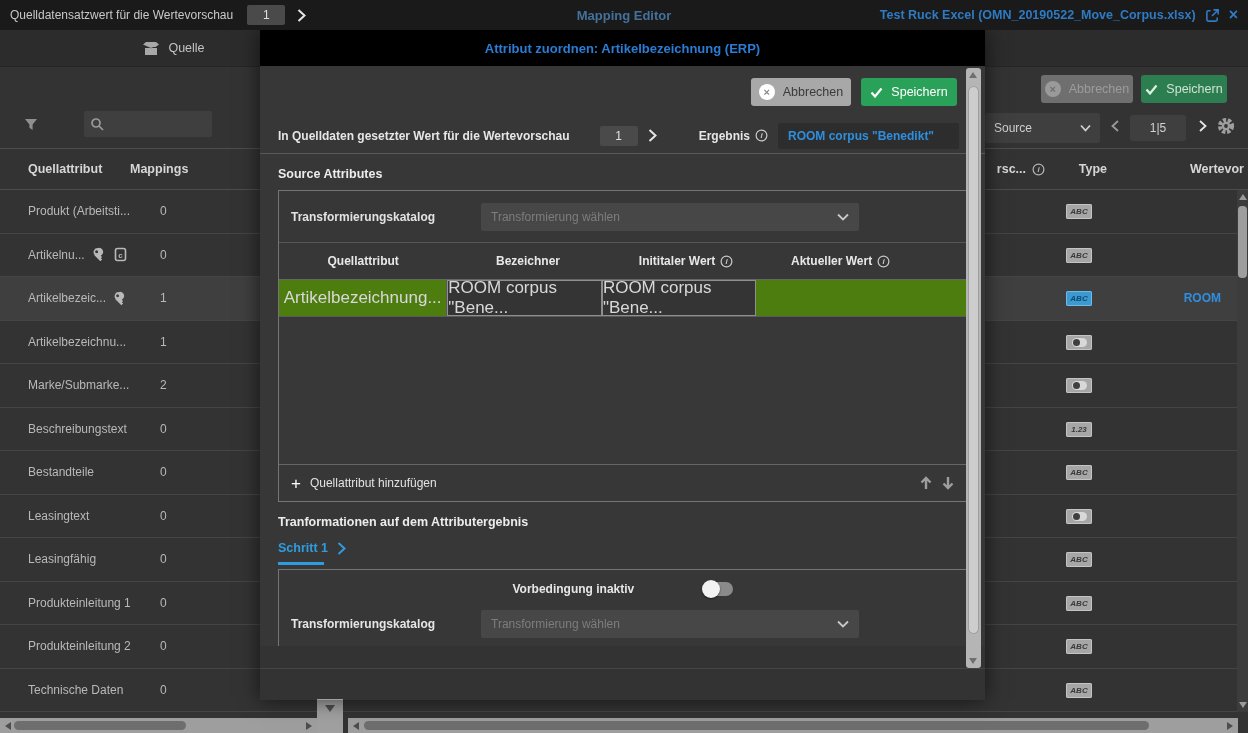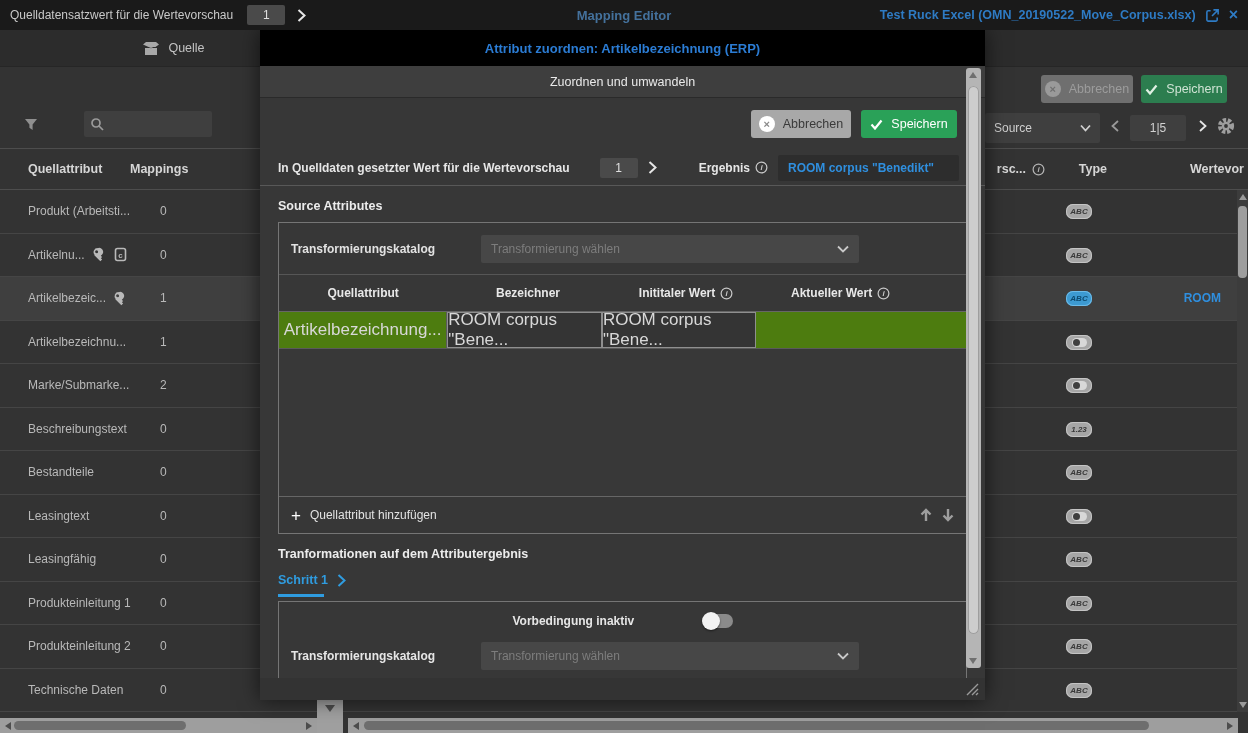--- a/index.html
+++ b/index.html
@@ -65,21 +65,21 @@
   .pagebox{position:absolute;right:62px;top:49px;width:56px;height:26px;background:#3f3f3f;border-radius:2px;display:flex;align-items:center;justify-content:center;color:#d2d2d2;}
   .rp-chev-r{position:absolute;right:41px;top:54px;}
   .gear{position:absolute;right:12px;top:50px;}
   .rp-header{position:absolute;top:82px;height:42px;left:0;right:0;border-top:1px solid #4d4d4d;border-bottom:1px solid #4d4d4d;font-weight:bold;color:#d6d6d6;font-size:12.5px;box-sizing:border-box;}
   .rp-h1{position:absolute;right:203px;top:13px;display:flex;gap:6px;align-items:center;}
   .rp-h2{position:absolute;right:141px;top:13px;}
   .rp-h3{position:absolute;right:4px;top:13px;}
   .rp-rows{position:absolute;top:124px;height:522px;left:0;right:11px;}
   .rp-row{position:relative;height:43.5px;box-sizing:border-box;border-bottom:1px solid #454545;}
   .rp-row.selected{background:#3f3f3f;}
-  .type-badge{position:absolute;right:145px;top:14px;width:26px;height:15px;background:#a6a6a6;border-radius:7px;display:flex;align-items:center;justify-content:center;font-size:8px;font-weight:bold;font-style:italic;color:#3a3a3a;box-shadow:inset 0 0 0 1px #c4c4c4;}
+  .type-badge{position:absolute;right:145px;top:14px;width:26px;height:15px;background:#a6a6a6;border-radius:2px;display:flex;align-items:center;justify-content:center;font-size:8px;font-weight:bold;font-style:italic;color:#3a3a3a;box-shadow:inset 0 0 0 1px #c4c4c4;}
   .type-badge.sel{background:#3d9ad1;color:#0d4a6e;box-shadow:inset 0 0 0 1px #6cbbe8;}
   .tgl{width:15px;height:9px;background:#d8d8d8;border-radius:5px;position:relative;}
   .tgl::before{content:"";position:absolute;left:1px;top:1px;width:7px;height:7px;border-radius:50%;background:#3f3f3f;}
   .rp-val{position:absolute;right:16px;top:14px;color:#2f8fdf;font-weight:bold;}
   .rp-vscroll{position:absolute;right:0;top:124px;width:11px;height:522px;background:#3c3c3c;}
   .rp-vscroll .thumb{position:absolute;left:1px;top:16px;width:9px;height:72px;background:#9e9e9e;border-radius:4px;}
   .rp-hscroll{left:3px;right:10px;}
 
   
   .modal{position:absolute;left:260px;top:30px;width:725px;height:670px;z-index:20;box-shadow:0 0 20px rgba(0,0,0,.6);}
@@ -374,21 +374,20 @@
     </div>
     <div class="hscroll rp-hscroll">
       <span class="tri left"></span>
       <span class="thumb" style="left:16px;width:785px;"></span>
       <span class="tri right"></span>
     </div>
   </div>
 
   <div class="modal">
     <div class="m-title">Attribut zuordnen: Artikelbezeichnung (ERP)</div>
-    <div class="m-sub">Zuordnen und umwandeln</div>
     <div class="m-body">
       <div class="m-actions">
         <div class="btn grey m-abbrechen">
           <span class="circle-x">×</span>
           <span>Abbrechen</span>
         </div>
         <div class="btn green m-speichern">
           <span>
               <svg width="13" height="11" viewBox="0 0 13 11">
                 <path d="M1.5 5.5l3.5 4 6.5-8" fill="none" stroke="#fff" stroke-width="2.2"></path>

